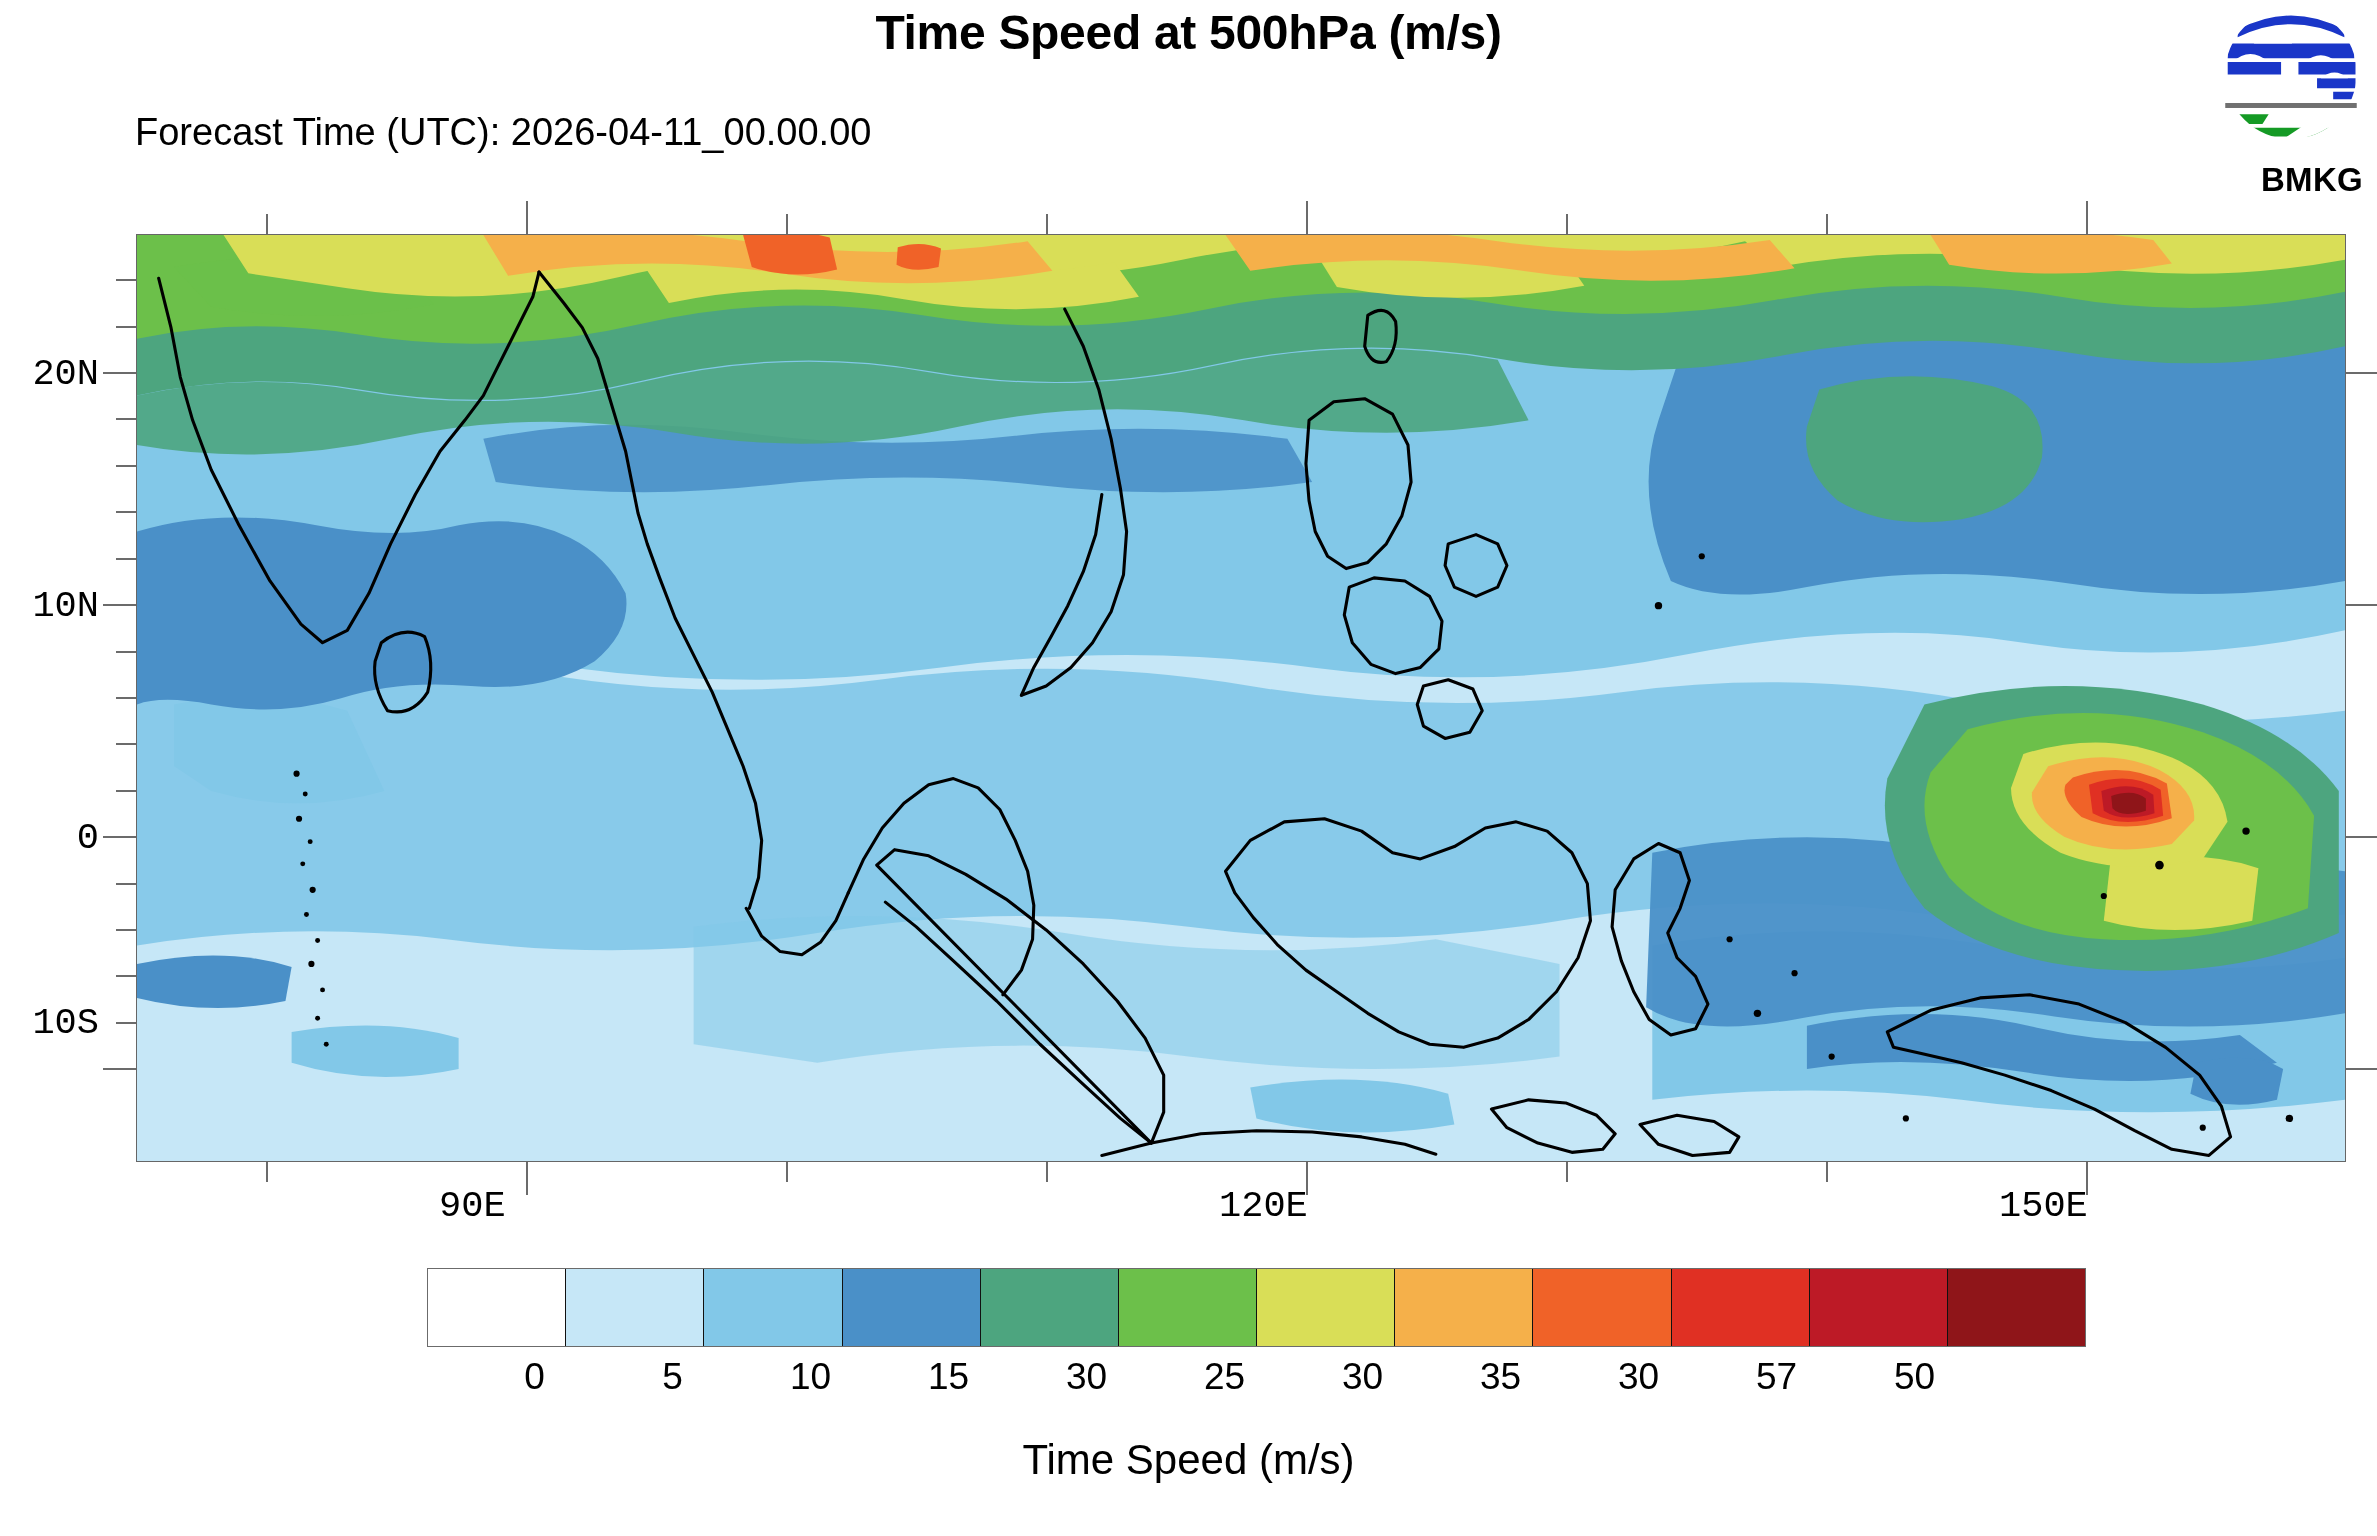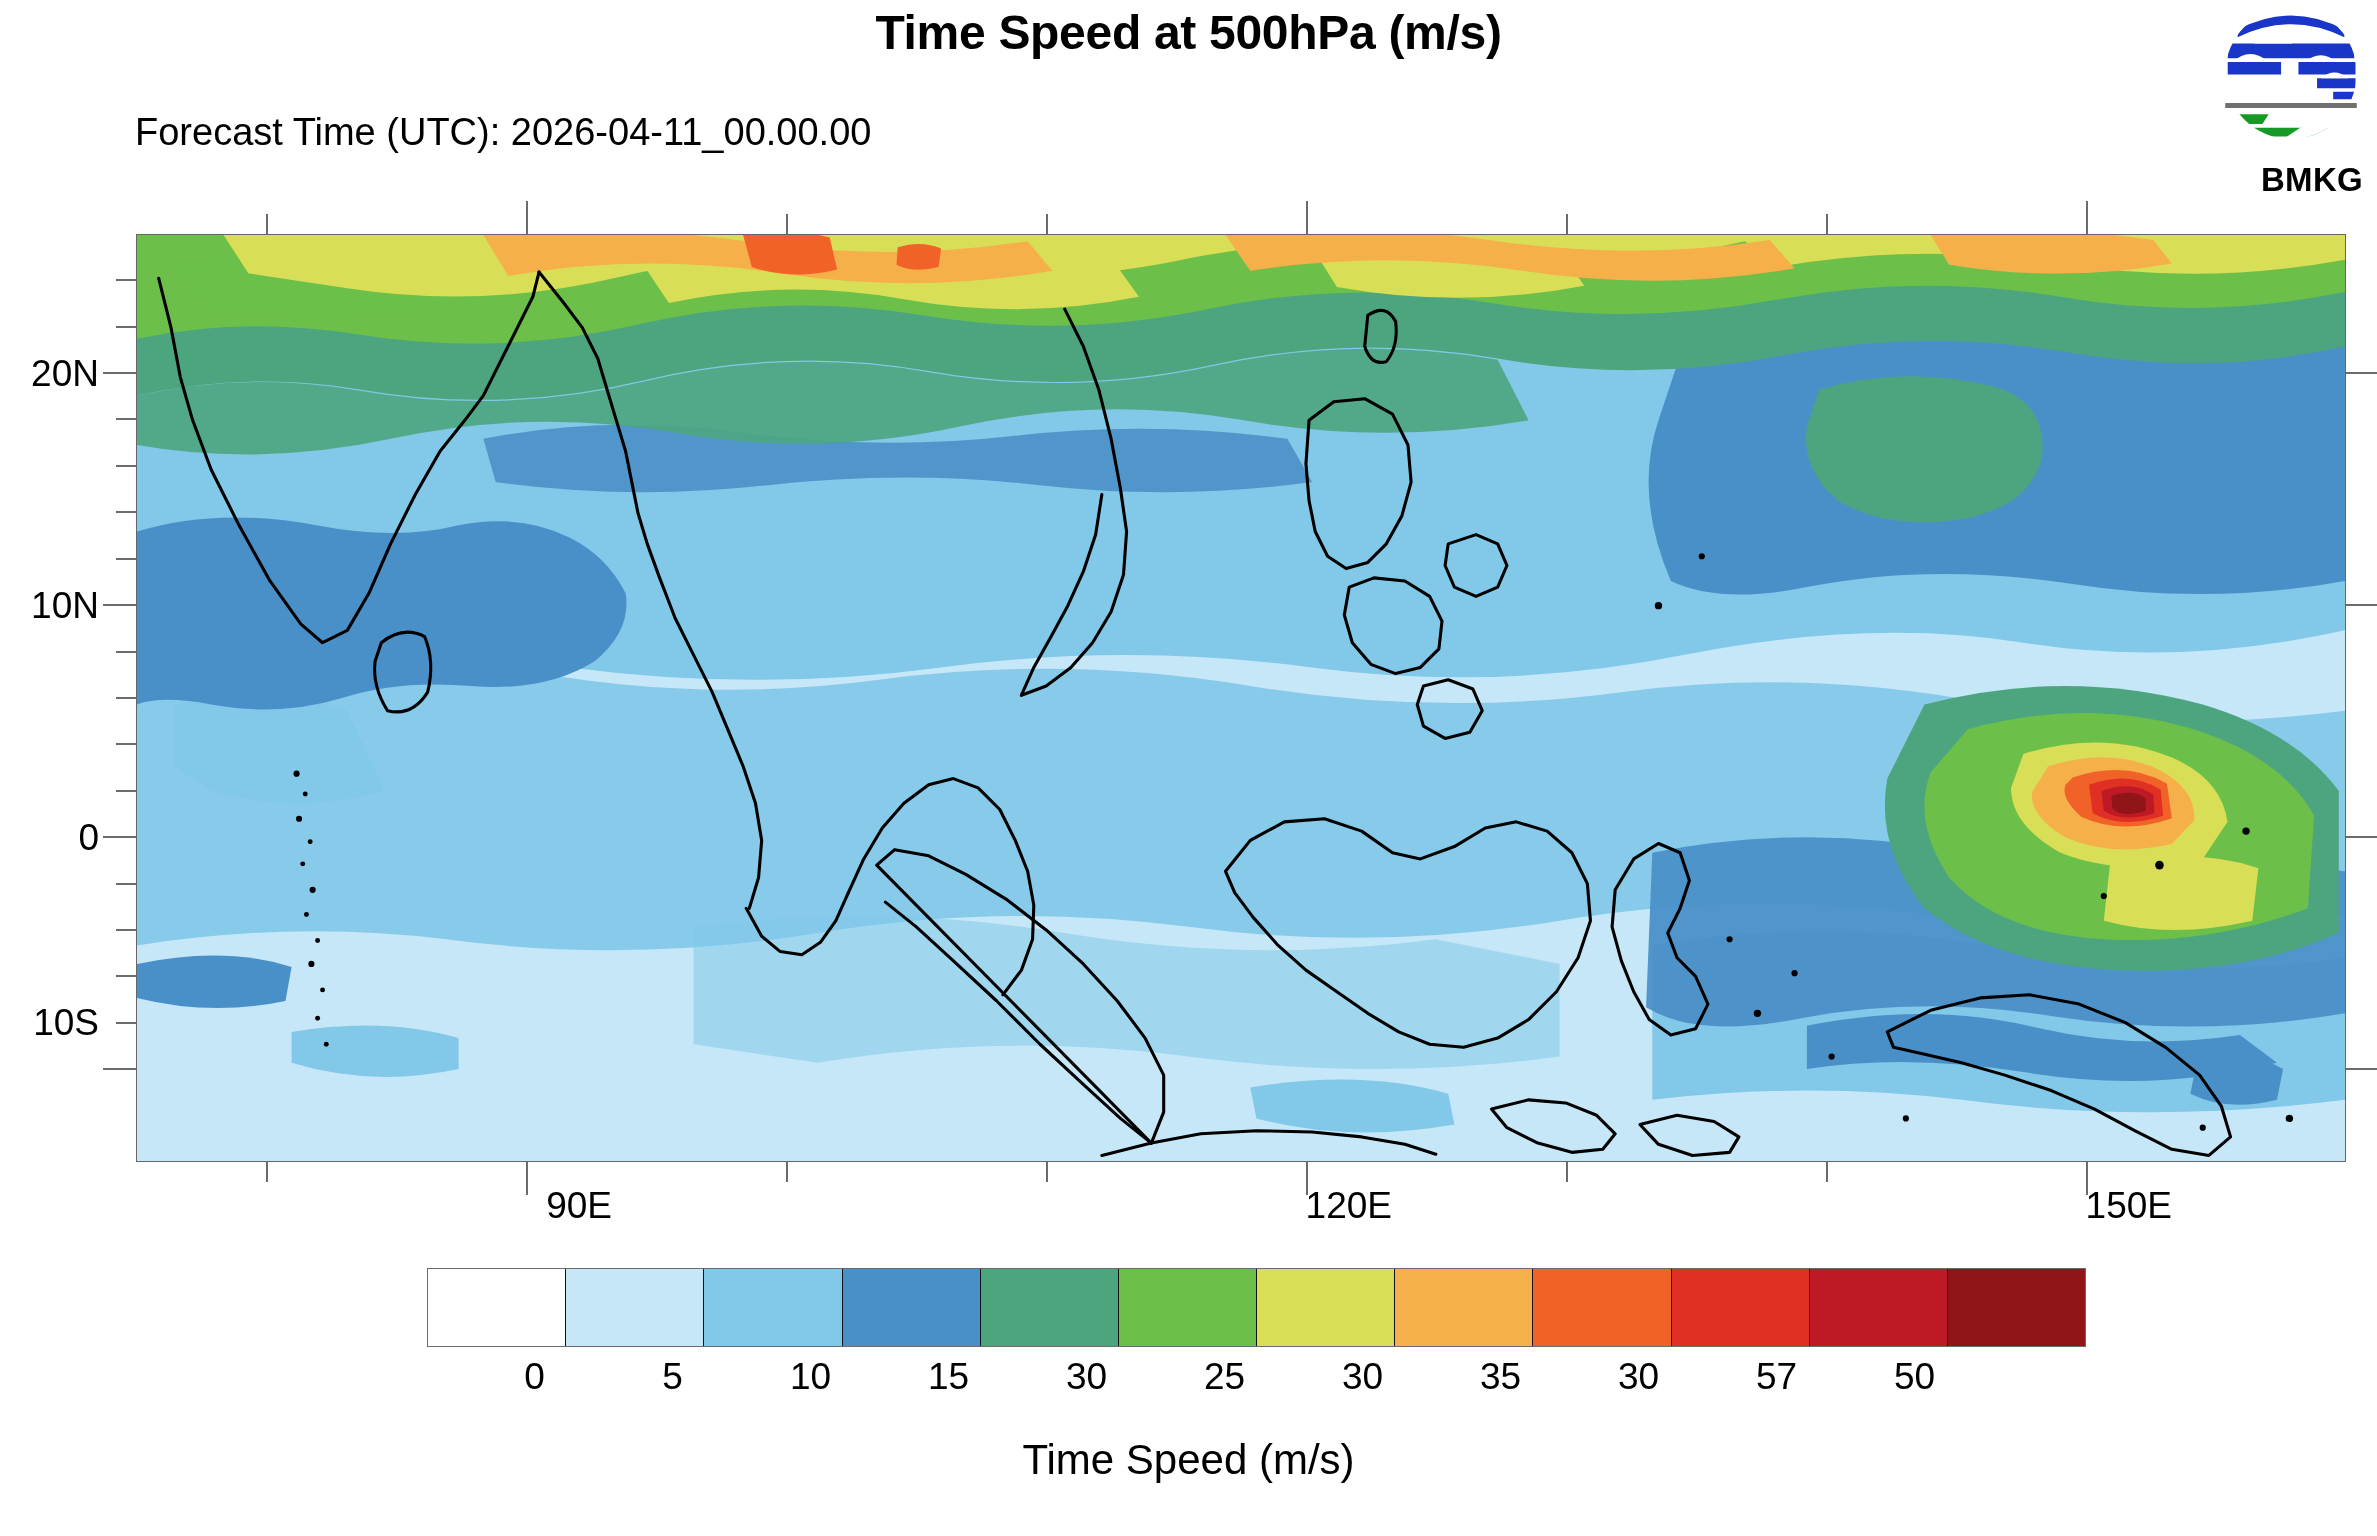--- a/index.html
+++ b/index.html
@@ -34,22 +34,22 @@
   .axis-layer{position:absolute;left:0;top:0;width:2377px;height:1537px;pointer-events:none;}
   .tick{position:absolute;background:#6b6b6b;}
   .tick.y-major{width:33px;height:1.9px;left:103px;}
   .tick.y-minor{width:20px;height:1.9px;left:116px;}
   .tick.x-major{width:1.9px;height:33px;top:1162px;}
   .tick.x-minor{width:1.9px;height:20px;top:1162px;}
   .tick.x-top-major{width:1.9px;height:33px;top:201px;}
   .tick.x-top-minor{width:1.9px;height:20px;top:214px;}
   .tick.y-right-major{width:33px;height:1.9px;left:2346px;}
 
-  .ylabel{position:absolute;right:2278px;font-size:37px;text-align:right;white-space:nowrap;}
-  .xlabel{position:absolute;top:1185px;font-size:37px;text-align:right;white-space:nowrap;}
+  .ylabel{position:absolute;right:2278px;font-size:37px;text-align:right;white-space:nowrap;font-family:Liberation Mono, monospace;}
+  .xlabel{position:absolute;top:1185px;font-size:37px;text-align:left;white-space:nowrap;font-family:Liberation Mono, monospace;}
 
   
   #colorbar{position:absolute;left:427px;top:1268px;width:1659px;height:79px;
             display:flex;border:1.9px solid #6b6b6b;box-sizing:border-box;}
   #colorbar .swatch{flex:1 1 0;height:100%;border-right:1.2px solid #111;box-sizing:border-box;}
   #colorbar .swatch:last-child{border-right:none;}
   #colorbar .swatch.first{background:#ffffff;}
   .cb-tick-label{position:absolute;top:1356px;font-size:37px;text-align:center;white-space:nowrap;}
   #colorbar-title{position:absolute;left:0;top:1436px;width:2377px;text-align:center;font-size:42px;}
 </style>

